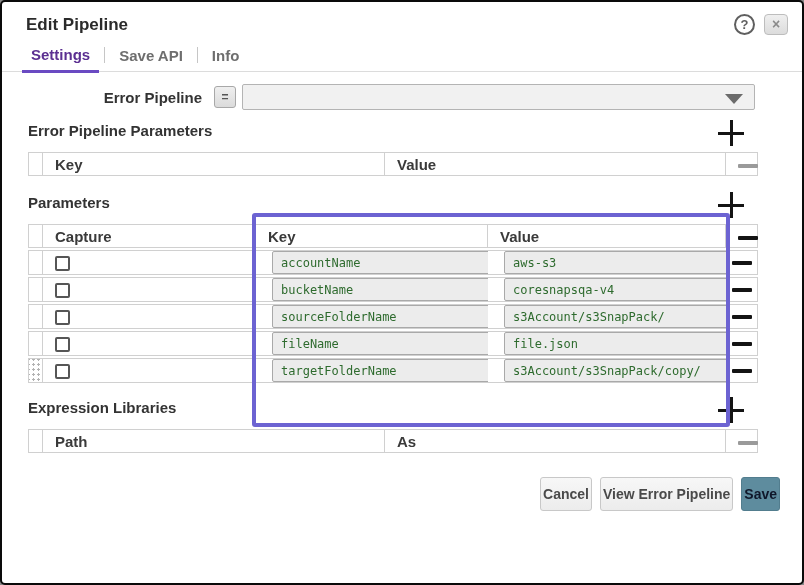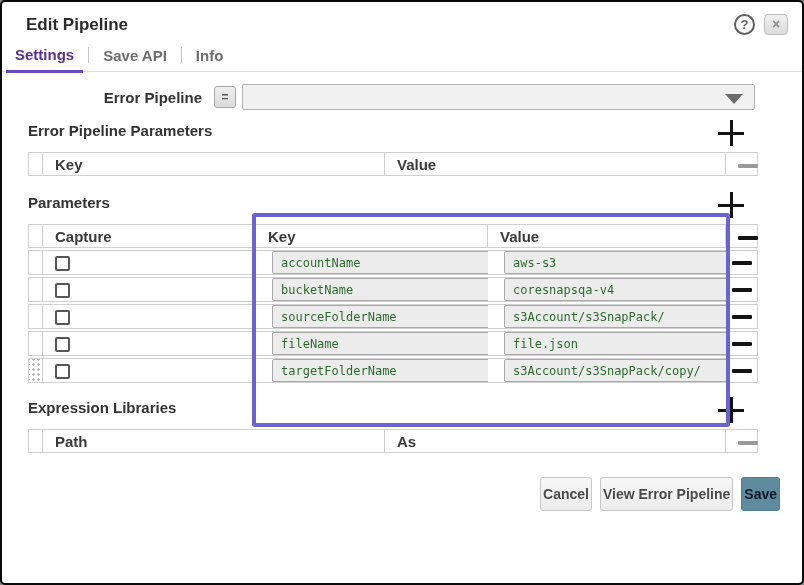--- a/index.html
+++ b/index.html
@@ -15,21 +15,21 @@
     width:21px; height:21px; border:2px solid #5f5f5f; border-radius:50%;
     color:#5f5f5f; font-size:13px; font-weight:bold; line-height:17px;
     text-align:center; margin-right:9px; cursor:pointer; background:#fff;
   }
   .close-btn {
     width:24px; height:21px; background:linear-gradient(#efefef,#dcdcdc);
     border:1px solid #bdbdbd; border-radius:4px; color:#8a8a8a;
     font-size:14px; font-weight:bold; line-height:19px; text-align:center; cursor:pointer;
   }
   
-  .tabs { margin-top:8px; padding-left:4px; border-bottom:1px solid #dcdcdc;
+  .tabs { margin-top:8px; padding-left:20px; border-bottom:1px solid #dcdcdc;
           display:flex; align-items:flex-end; height:29px; }
   .tab { font-size:15px; font-weight:bold; color:#6e6e6e; padding:0 9px 7px 9px; cursor:pointer; }
   .tab.active { color:#5b2f91; border-bottom:3px solid #6a4ac2; margin-bottom:-2px; }
   .tab-divider { width:1px; height:16px; background:#c6c6c6; margin:0 5px 8px 5px; }
   
   .ep-row { display:flex; align-items:center; margin:12px 0 0 24px; height:26px; }
   .ep-label { width:176px; text-align:right; font-size:15px; font-weight:bold; color:#333; }
   .eq-btn { width:22px; height:22px; margin-left:12px; background:linear-gradient(#efefef,#dbdbdb);
     border:1px solid #a8a8a8; border-radius:3px; color:#555; font-size:12px; font-weight:bold;
     text-align:center; line-height:20px; cursor:pointer; }

